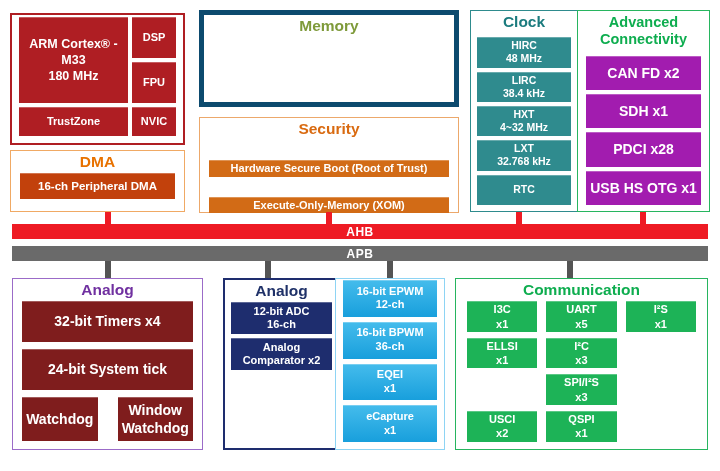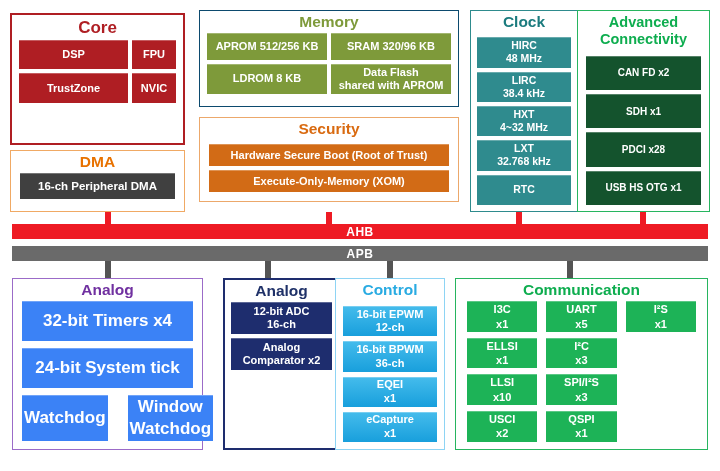--- a/index.html
+++ b/index.html
@@ -23,56 +23,56 @@
   }
   
   #sec-core { left:10px; top:13px; width:175px; height:132px; border:2px solid #AF1E23; padding:2px 7px 7px; }
   #sec-core .sec-title { color:#AF1E23; font-size:17px; }
   .core-grid { flex:1; display:grid; grid-template-columns:1fr 44px; grid-template-rows:1fr 1fr 29px; gap:4px; }
   .core-grid .blk { background:#AF1E23; font-size:11px; }
   .blk-cpu { grid-row:1 / 3; font-size:12.5px !important; }
 
   #sec-dma { left:10px; top:150px; width:175px; height:62px; border:1px solid #F0A964; padding:1px 9px 12px; }
   #sec-dma .sec-title { color:#E87200; font-size:15.5px; }
-  #sec-dma .blk { flex:1; background:#404040; font-size:11.5px; }
-
-  #sec-memory { left:199px; top:10px; width:260px; height:97px; border:1px solid #0c4a6e; padding:1px 7px 12px; }
+  #sec-dma .blk { flex:1; background:#c2410c; font-size:11.5px; }
+
+  #sec-memory { left:199px; top:10px; width:260px; height:97px; border:5px solid #0c4a6e; padding:1px 7px 12px; }
   #sec-memory .sec-title { color:#7E9A3A; font-size:15.5px; }
   .mem-grid { flex:1; display:grid; grid-template-columns:1fr 1fr; grid-template-rows:1fr 1.12fr; gap:4px; }
   .mem-grid .blk { background:#7E9A3A; font-size:11px; line-height:1.2; }
 
-  #sec-security { left:199px; top:117px; width:260px; height:85px; border:1px solid #ECA86B; padding:1px 9px 9px; gap:4px; }
+  #sec-security { left:199px; top:117px; width:260px; height:96px; border:1px solid #ECA86B; padding:1px 9px 9px; gap:20px; }
   #sec-security .sec-title { color:#D96A10; font-size:15.5px; }
   #sec-security .blk { flex:1; background:#D26B16; font-size:11px; }
 
   #sec-clock { left:470px; top:10px; width:108px; height:202px; border:1px solid #2E8B8D; padding:1px 6px 6px; gap:4px; }
   #sec-clock .sec-title { color:#1B7B7E; font-size:15.5px; }
   #sec-clock .blk { flex:1; background:#2F8B8E; font-size:10.5px; line-height:1.25; }
 
   #sec-adv { left:577px; top:10px; width:133px; height:202px; border:1px solid #27B55F; padding:1px 8px 6px; gap:4px; }
   #sec-adv .sec-title { color:#0EAD4F; font-size:14.5px; line-height:1.2; }
-  #sec-adv .blk { flex:1; background:#14532d; font-size:10px; }
+  #sec-adv .blk { flex:1; background:#a21caf; font-size:14px; }
 
   
   .bus {
     position:absolute; left:12px; width:696px; height:15px; color:#fff; font-size:12px;
     display:flex; align-items:center; justify-content:center; letter-spacing:.5px;
   }
   #bus-ahb { top:224px; background:#EE1B24; }
   #bus-apb { top:246px; background:#6A6A6A; }
   .conn { position:absolute; width:6px; }
   .conn-red { background:#EE1B24; top:212px; height:12px; }
   .conn-gray { background:#545454; top:261px; height:17px; }
 
   
   .bottom { top:278px; height:172px; }
   #sec-timers { left:12px; width:191px; border:1px solid #9B6BC8; padding:1px 9px 8px; }
   #sec-timers .sec-title { color:#7030A0; font-size:15.5px; }
   .timer-col { flex:1; display:flex; flex-direction:column; gap:7px; }
-  .timer-col .blk { background:#3b82f6; font-size:17px; }
+  .timer-col .blk { background:#7f1d1d; font-size:14px; }
   .timer-col > .blk { flex:1; }
   .timer-row { flex:1.15; display:flex; gap:20px; }
   .timer-row .blk { flex:1; }
 
   #sec-analog { left:223px; width:117px; border:2px solid #1E2D6E; padding:1px 6px 6px; }
   #sec-analog .sec-title { color:#1F3168; font-size:15.5px; }
   #sec-analog .blk { height:32px; background:#1E2D6E; font-size:11px; margin-bottom:4px; line-height:1.25; }
 
   #sec-control { left:335px; width:110px; border:1px solid #8ED4F4; padding:1px 7px 7px; gap:5px; }
   #sec-control .sec-title { color:#29ABE2; font-size:15.5px; }
@@ -84,43 +84,38 @@
   .comm-grid .blk { background:#1DB357; font-size:11px; line-height:1.3; }
   .g-c1 { grid-column:1; } .g-c2 { grid-column:2; } .g-c3 { grid-column:3; }
   .g-r1 { grid-row:1; } .g-r2 { grid-row:2; } .g-r3 { grid-row:3; } .g-r4 { grid-row:4; }
 </style>
 </head>
 <body>
 
 <div class="canvas">
 
   <div class="sec" id="sec-core">
-    <div class="sec-title">Core</div>
     <div class="core-grid">
+      <div class="blk blk-cpu">ARM Cortex® -
+M33
+180 MHz</div>
       <div class="blk">DSP</div>
       <div class="blk">FPU</div>
       <div class="blk">TrustZone</div>
       <div class="blk">NVIC</div>
     </div>
   </div>
 
   <div class="sec" id="sec-dma">
     <div class="sec-title">DMA</div>
     <div class="blk">16-ch Peripheral DMA</div>
   </div>
 
   <div class="sec" id="sec-memory">
     <div class="sec-title">Memory</div>
-    <div class="mem-grid">
-      <div class="blk">APROM 512/256 KB</div>
-      <div class="blk">SRAM 320/96 KB</div>
-      <div class="blk">LDROM 8 KB</div>
-      <div class="blk">Data Flash
-shared with APROM</div>
-    </div>
   </div>
 
   <div class="sec" id="sec-security">
     <div class="sec-title">Security</div>
     <div class="blk">Hardware Secure Boot (Root of Trust)</div>
     <div class="blk">Execute-Only-Memory (XOM)</div>
   </div>
 
   <div class="sec" id="sec-clock">
     <div class="sec-title">Clock</div>
@@ -172,21 +167,20 @@
 
   <div class="sec bottom" id="sec-analog">
     <div class="sec-title">Analog</div>
     <div class="blk">12-bit ADC
 16-ch</div>
     <div class="blk">Analog
 Comparator x2</div>
   </div>
 
   <div class="sec bottom" id="sec-control">
-    <div class="sec-title">Control</div>
     <div class="blk">16-bit EPWM
 12-ch</div>
     <div class="blk">16-bit BPWM
 36-ch</div>
     <div class="blk">EQEI
 x1</div>
     <div class="blk">eCapture
 x1</div>
   </div>
 
@@ -196,22 +190,20 @@
       <div class="blk g-c1 g-r1">I3C
 x1</div>
       <div class="blk g-c2 g-r1">UART
 x5</div>
       <div class="blk g-c3 g-r1">I²S
 x1</div>
       <div class="blk g-c1 g-r2">ELLSI
 x1</div>
       <div class="blk g-c2 g-r2">I²C
 x3</div>
-      <div class="blk g-c1 g-r3">LLSI
-x10</div>
       <div class="blk g-c2 g-r3">SPI/I²S
 x3</div>
       <div class="blk g-c1 g-r4">USCI
 x2</div>
       <div class="blk g-c2 g-r4">QSPI
 x1</div>
     </div>
   </div>
 
 </div>

